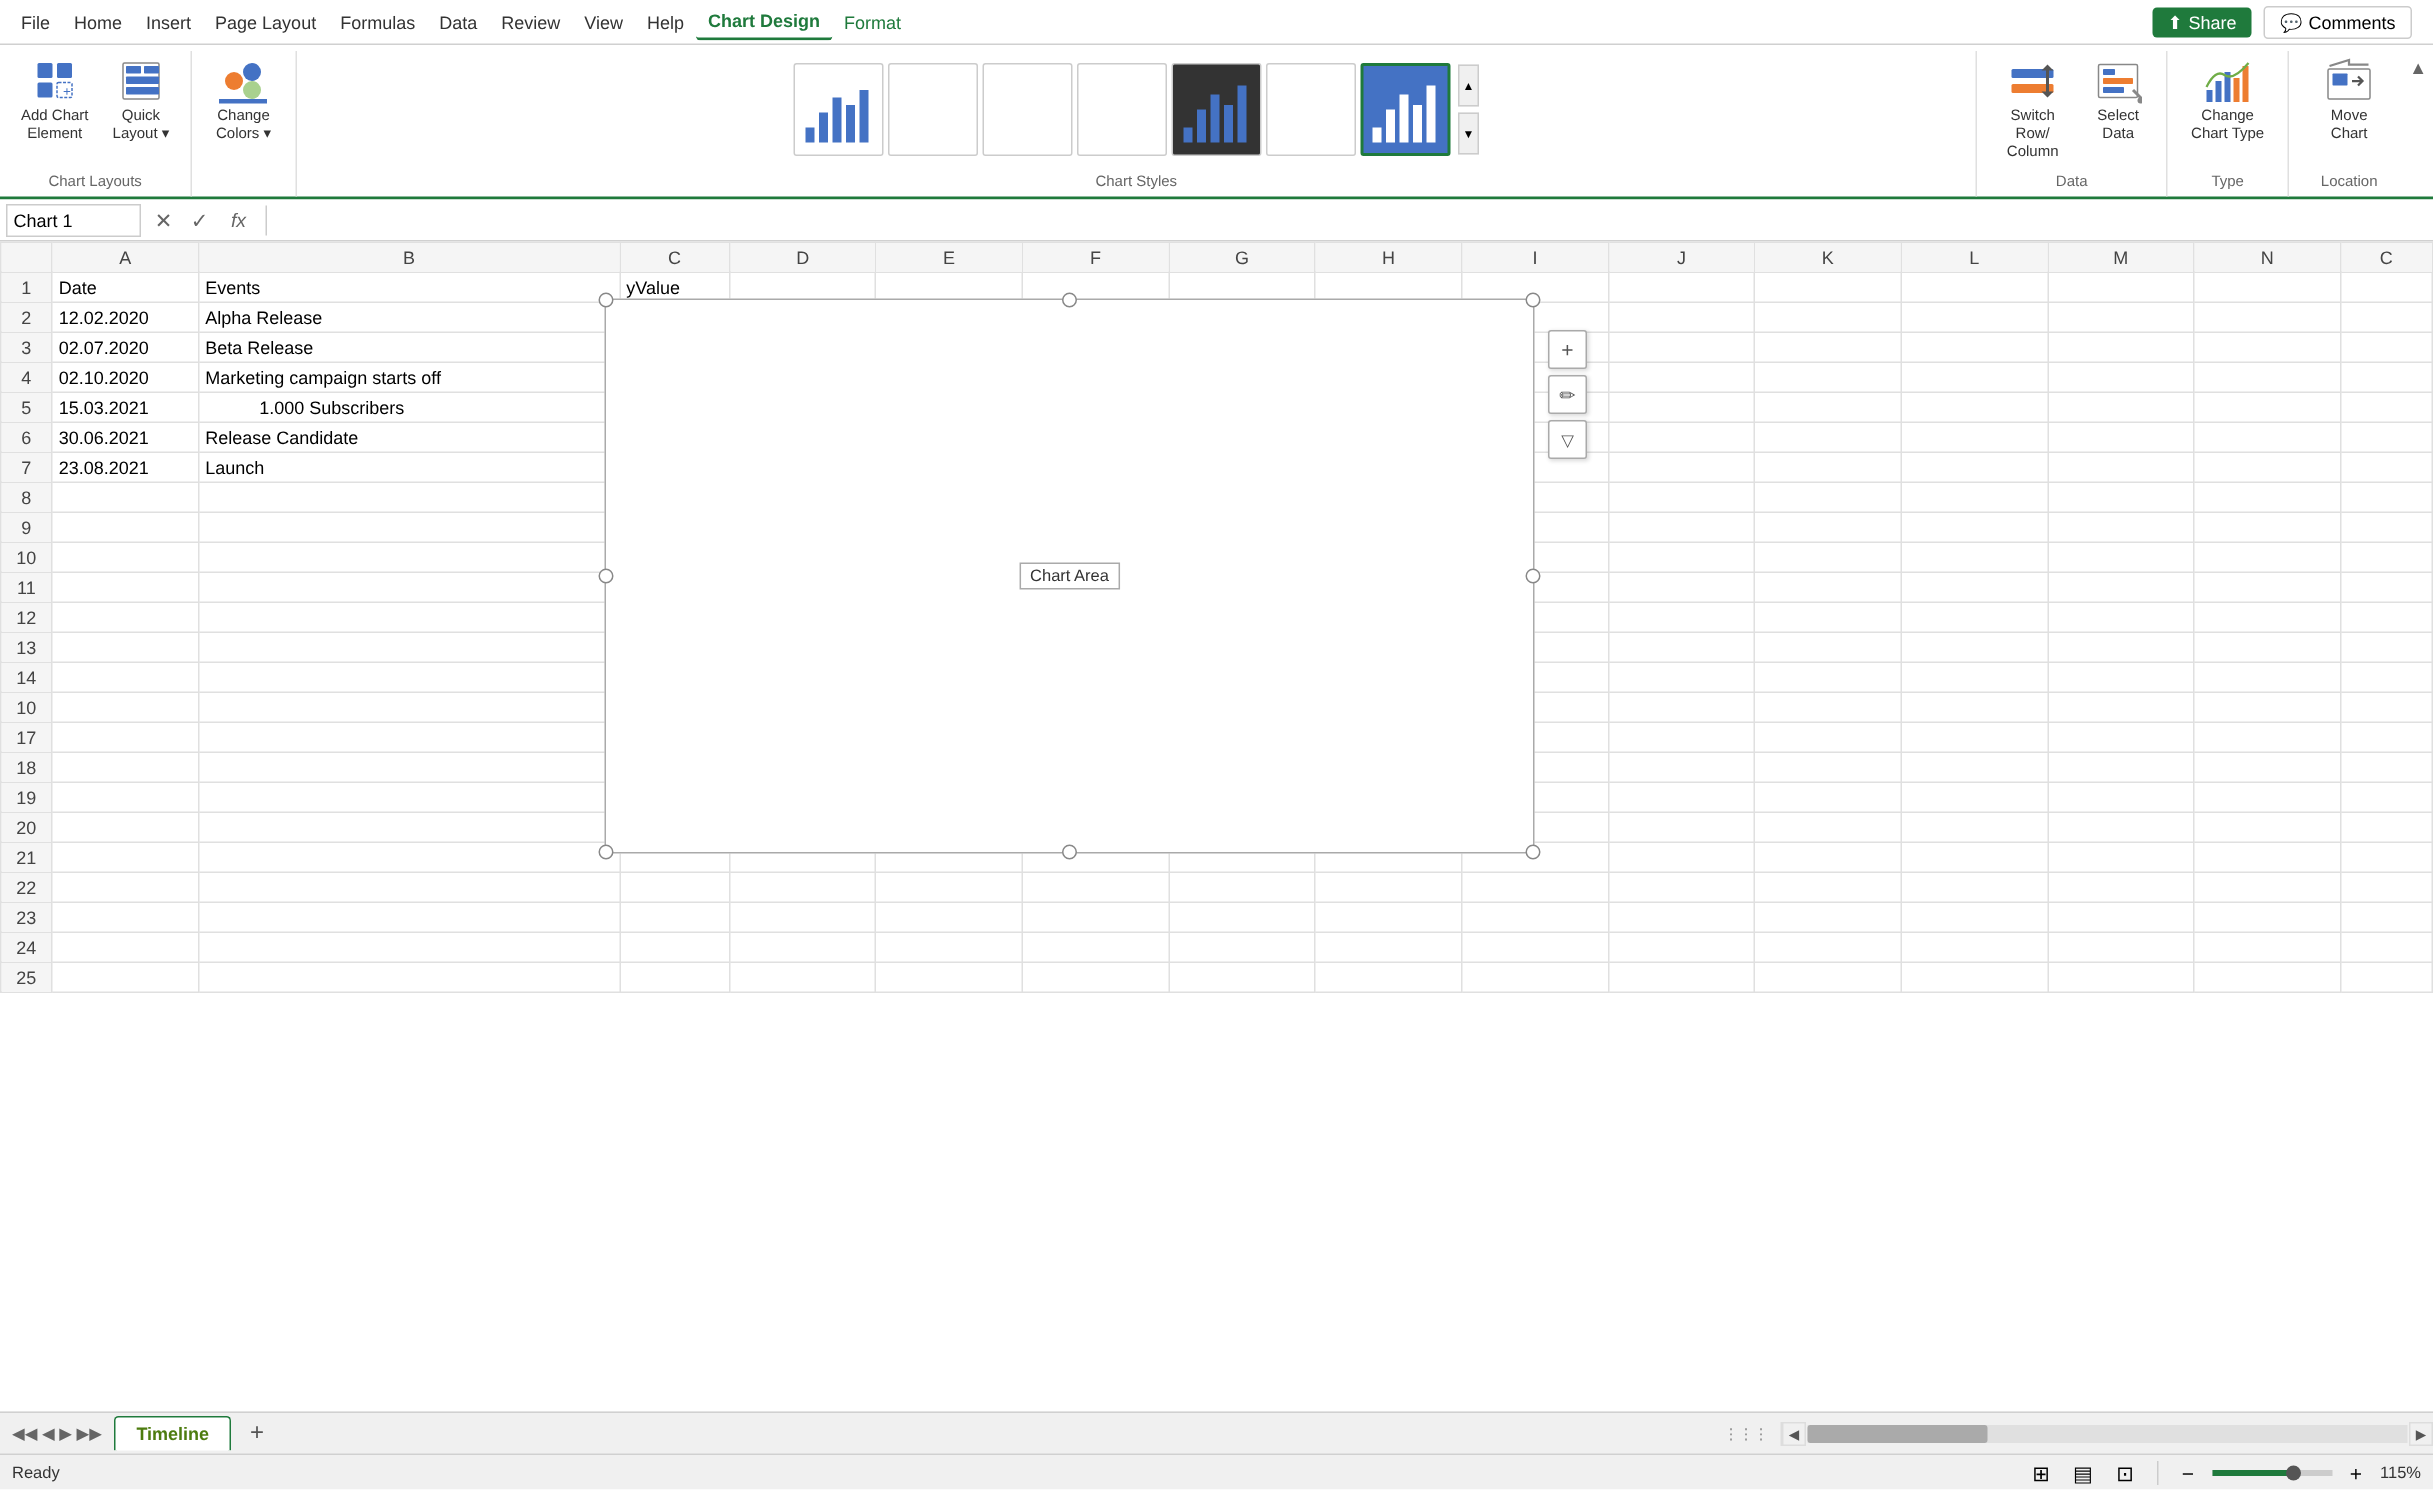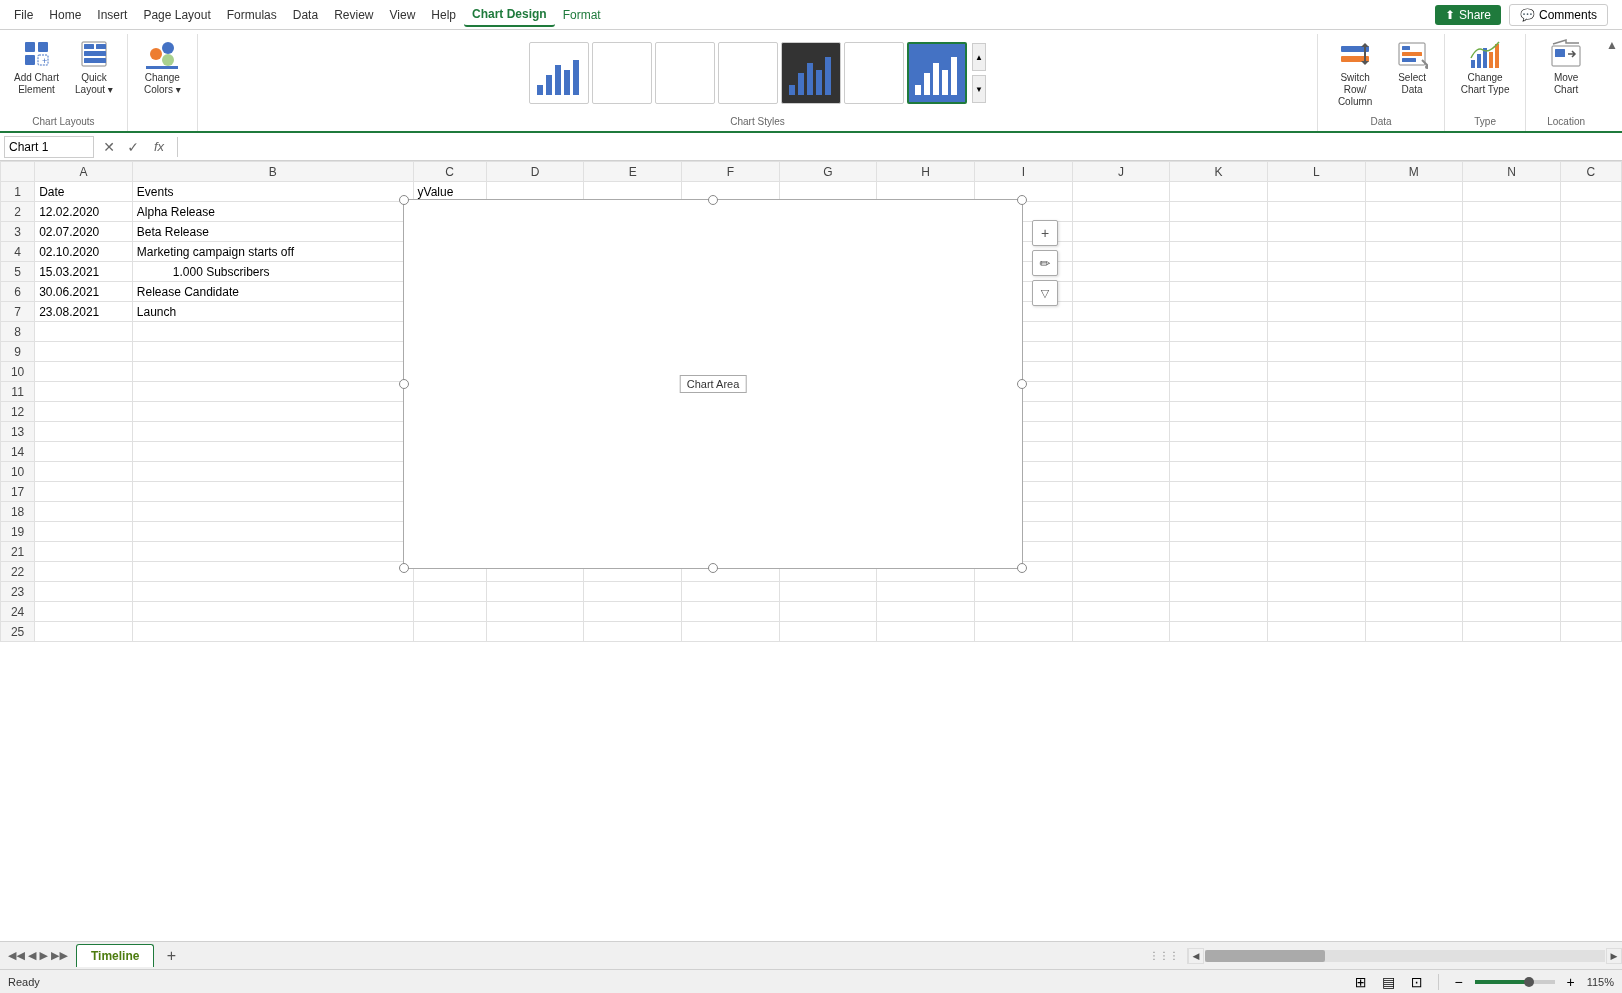--- a/index.html
+++ b/index.html
@@ -896,20 +896,38 @@
               <td></td>
               <td></td>
               <td></td>
               <td></td>
               <td></td>
               <td></td>
               <td></td>
               <td></td>
             </tr>
             <tr>
+              <td class="row-num">20</td>
+              <td style="width: 80px;"></td>
+              <td style="width: 230px;"></td>
+              <td style="width: 60px;"></td>
+              <td></td>
+              <td></td>
+              <td></td>
+              <td></td>
+              <td></td>
+              <td></td>
+              <td></td>
+              <td></td>
+              <td></td>
+              <td></td>
+              <td></td>
+              <td></td>
+            </tr>
+            <tr>
               <td class="row-num">21</td>
               <td style="width: 80px;"></td>
               <td style="width: 230px;"></td>
               <td style="width: 60px;"></td>
               <td></td>
               <td></td>
               <td></td>
               <td></td>
               <td></td>
               <td></td>

